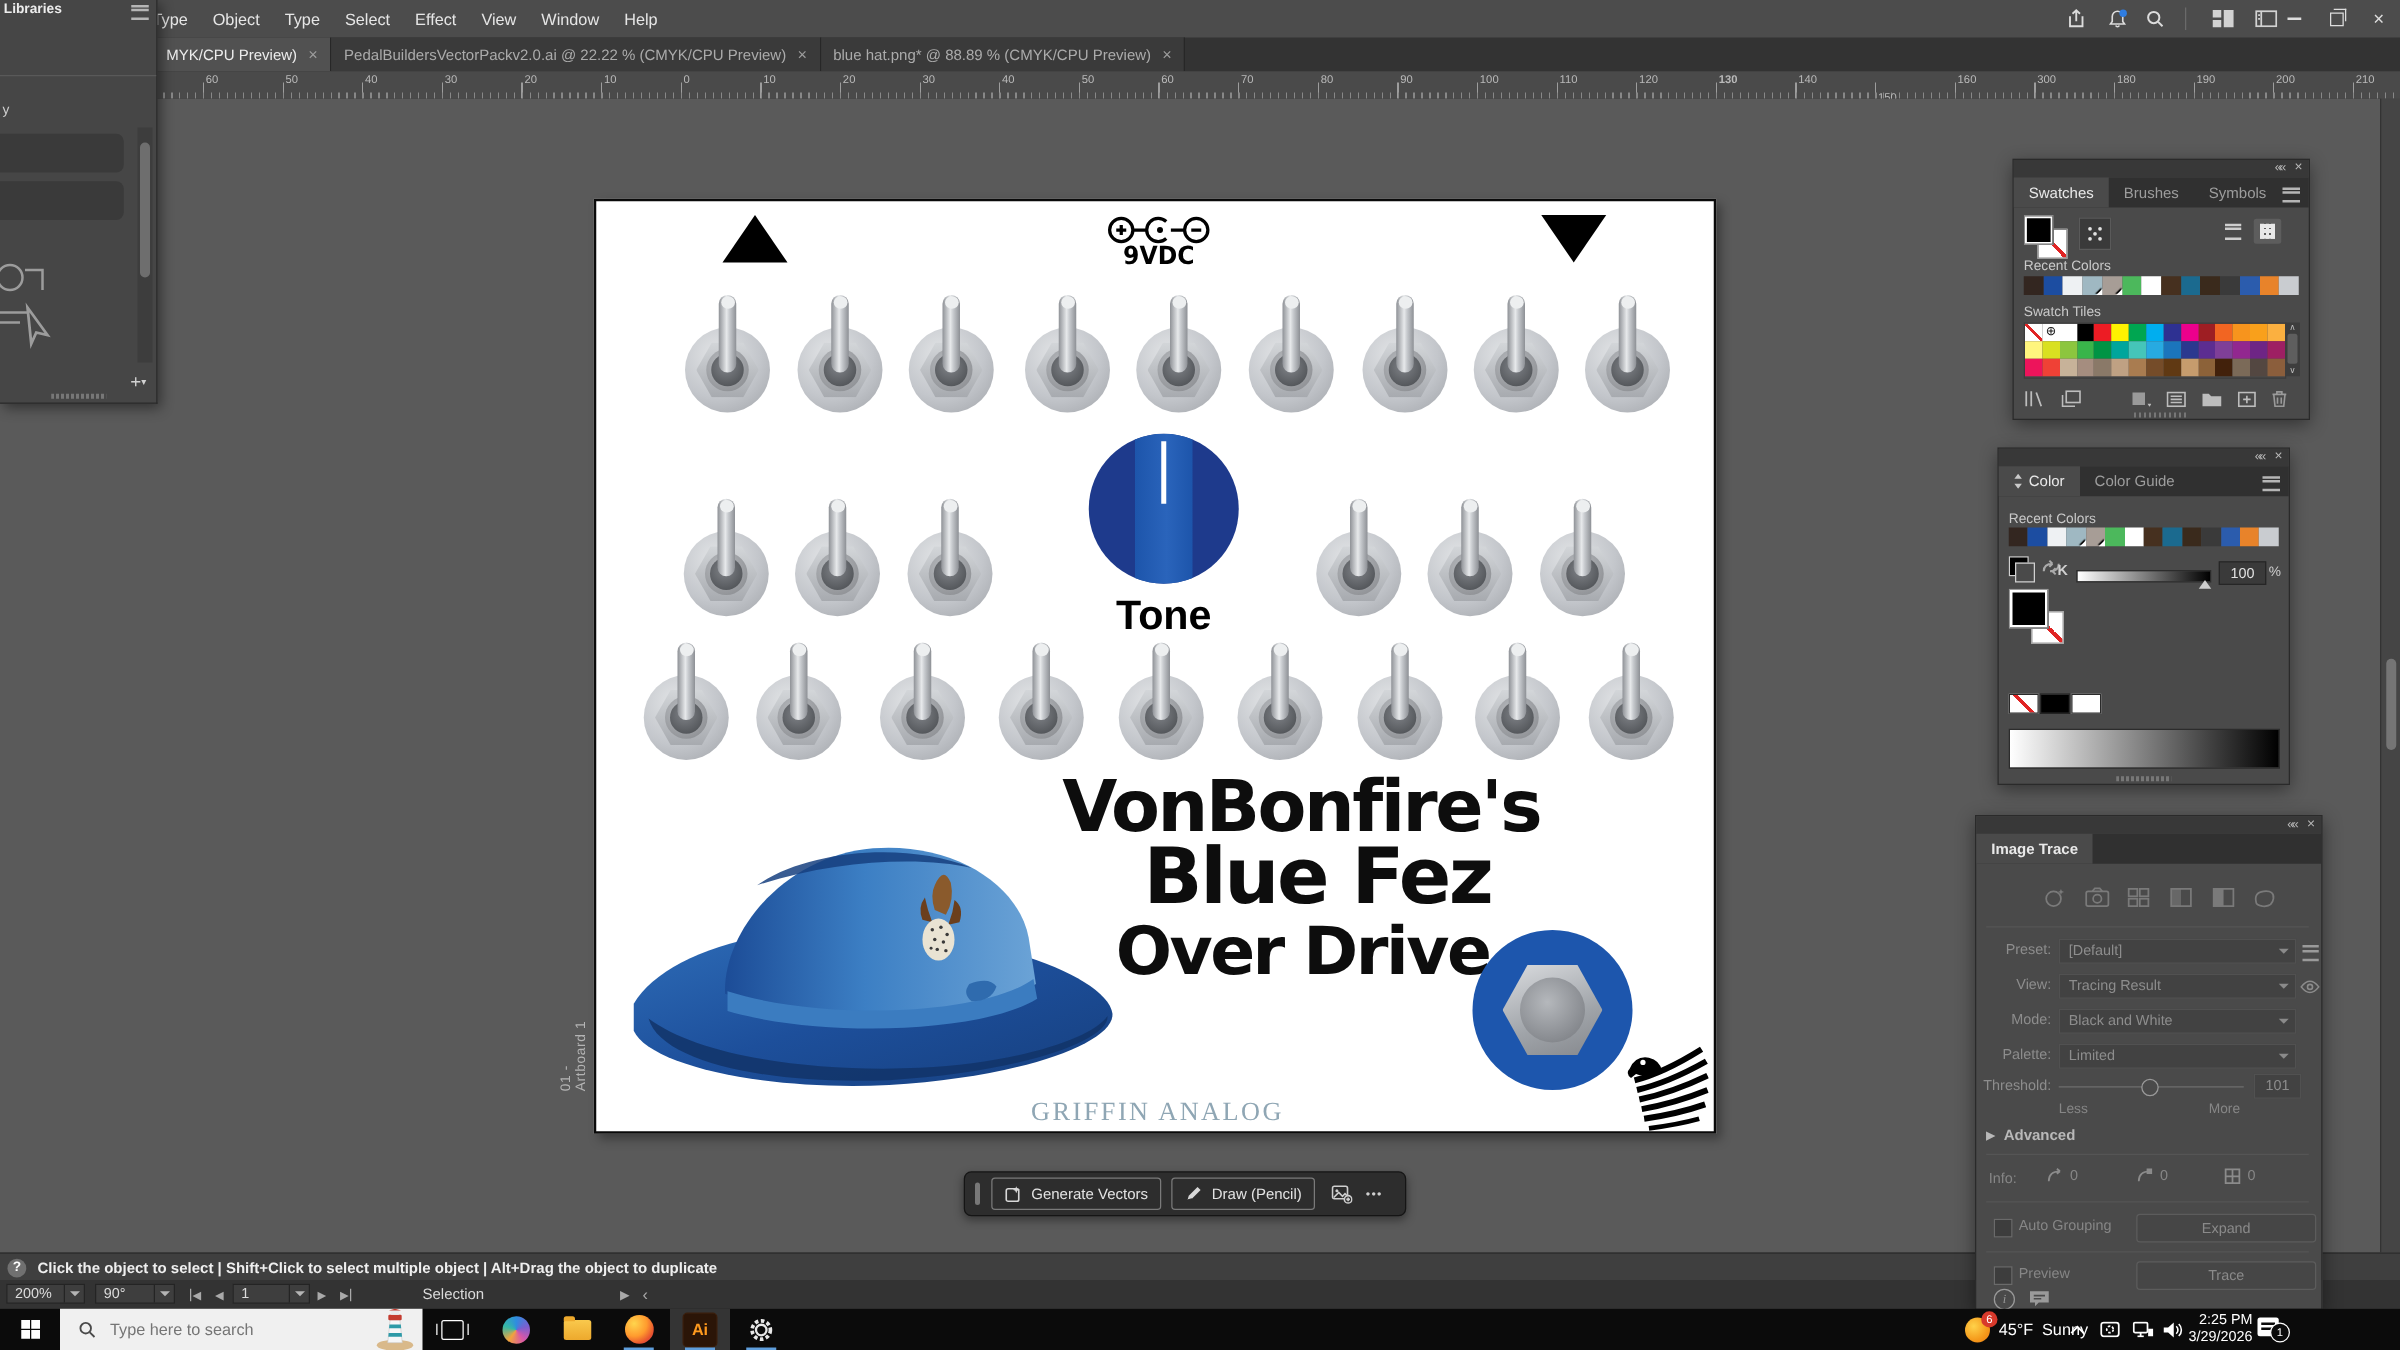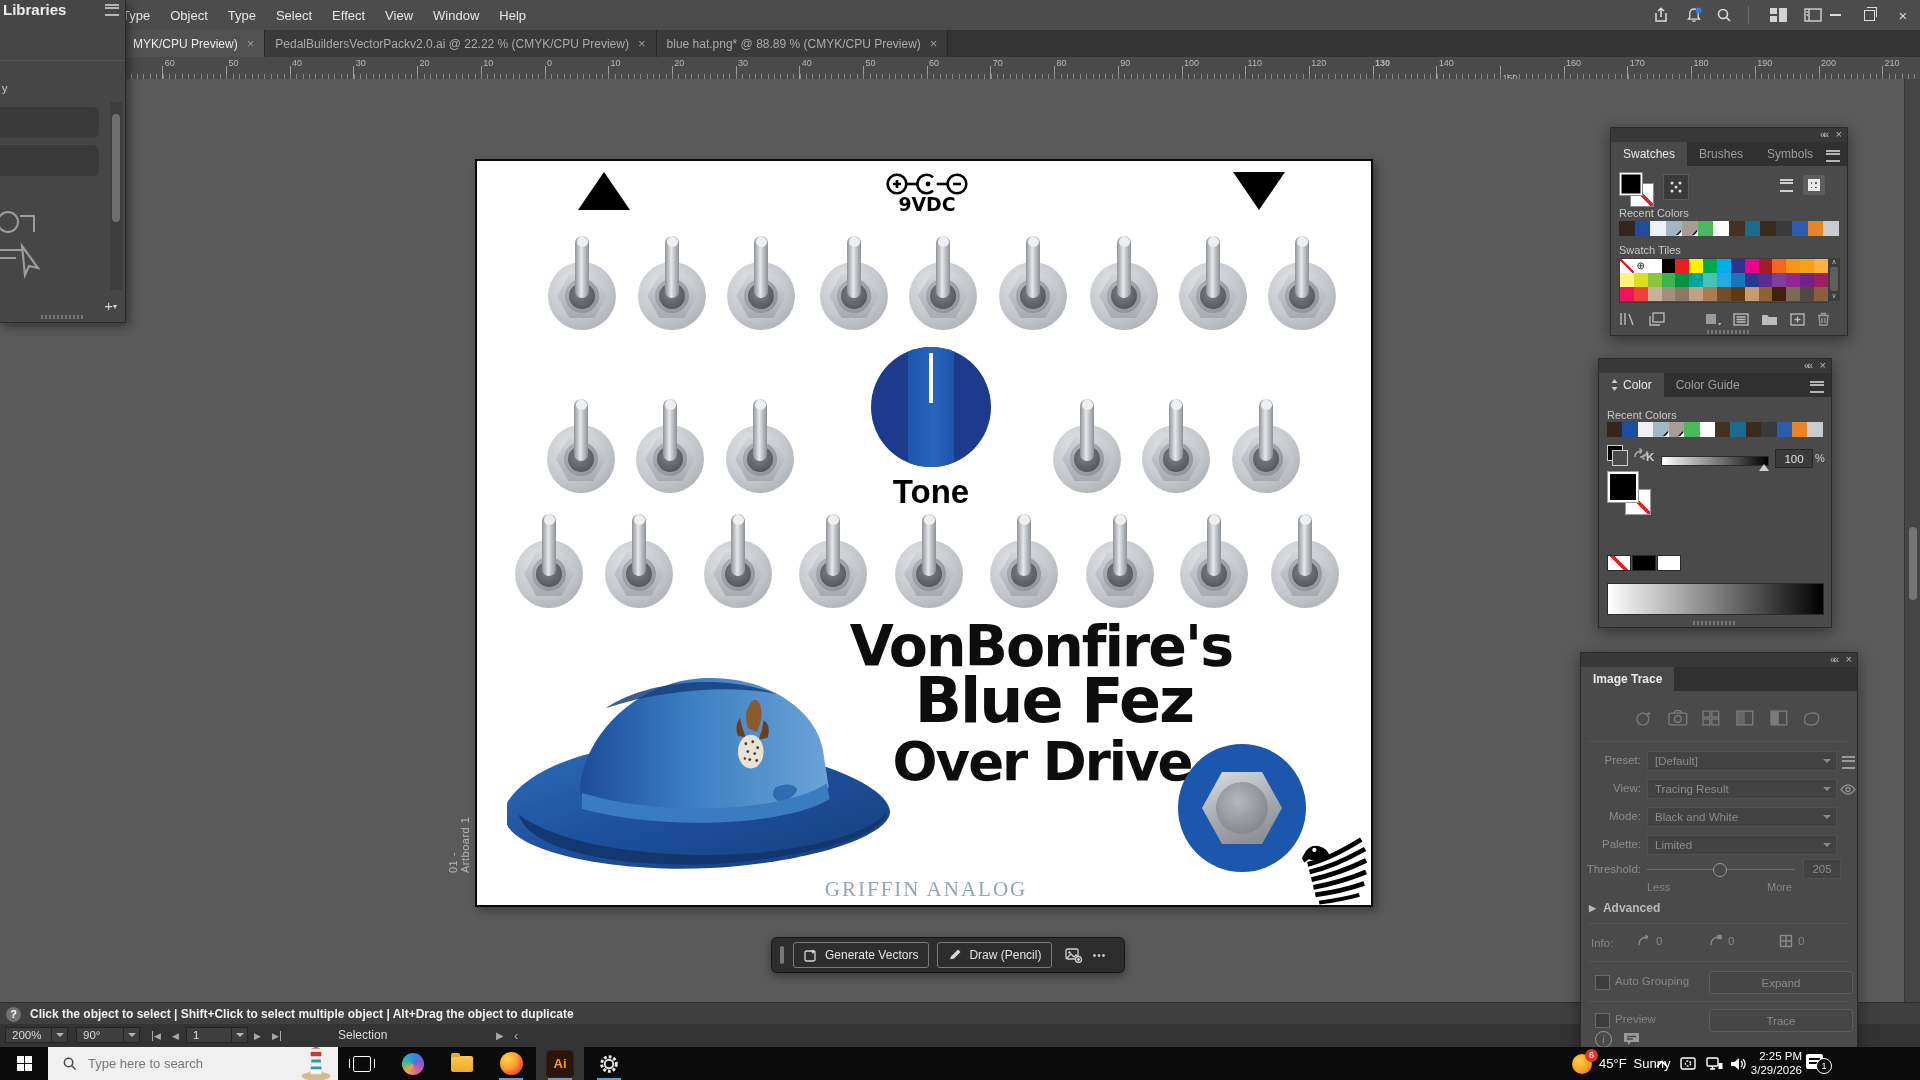--- a/index.html
+++ b/index.html
@@ -132,21 +132,21 @@
   .tr-field{position:absolute;left:66px;width:190px;height:20px;background:#424242;border:1px solid #515151;box-sizing:border-box;display:flex;align-items:center;color:#8d8d8d;font-size:11.5px}
   .tr-field .val{padding-left:7px;flex:1}
   .tr-field .dd{width:18px;display:flex;align-items:center;justify-content:center}
   .tr-field .dd-tri{border-top-color:#8a8a8a}
   .tr-divider{position:absolute;left:8px;width:258px;border-top:1px solid #555}
   .tr-btn{position:absolute;left:128px;width:142px;height:21px;background:#464646;border:1px solid #5c5c5c;border-radius:3px;color:#8a8a8a;font-size:11.5px;display:flex;align-items:center;justify-content:center}
   .tr-check{position:absolute;width:13px;height:13px;border:1px solid #6a6a6a;background:#3d3d3d}
   .tr-icons{position:absolute;left:52px;top:52px;width:190px;height:26px;display:flex;gap:12px;align-items:center;justify-content:center;opacity:.75}
   
   #lib-panel{position:absolute;left:0;top:0;width:125px;height:322px;background:#464646;border-right:1px solid #2a2a2a;border-bottom:1px solid #2a2a2a;box-shadow:3px 3px 10px rgba(0,0,0,.45);z-index:30}
-  #lib-title{position:absolute;left:3px;top:1px;font-size:15px;font-weight:bold;color:#ededed}
+  #lib-title{position:absolute;left:3px;top:1px;font-size:11px;font-weight:bold;color:#ededed}
   #lib-panel .burger{right:6px;top:4px}
   #lib-div{position:absolute;left:0;top:60px;width:125px;border-top:1px solid #595959}
   #lib-y{position:absolute;left:2px;top:82px;font-size:11px;color:#cfcfcf}
   .lib-rect{position:absolute;left:0;width:99px;height:31px;background:#3a3a3a;border-radius:0 6px 6px 0}
   #lib-scroll{position:absolute;left:110px;top:102px;width:12px;height:188px;background:#3d3d3d}
   #lib-scroll .thumb{position:absolute;left:2px;top:12px;width:8px;height:108px;background:#6e6e6e;border-radius:4px}
   #lib-plus{position:absolute;right:8px;top:297px;font-size:15px;color:#d2d2d2}
   
   #taskbar{position:absolute;left:0;top:1047px;width:1920px;height:33px;background:#0b0b0b;z-index:40}
   #start-btn{position:absolute;left:0;top:0;width:48px;height:33px;display:flex;align-items:center;justify-content:center}
@@ -268,21 +268,21 @@
       <span style="left: 976.8px;">70</span>
       <span style="left: 1040.5px;">80</span>
       <span style="left: 1104.2px;">90</span>
       <span style="left: 1167.9px;">100</span>
       <span style="left: 1231.6px;">110</span>
       <span style="left: 1295.3px;">120</span>
       <span style="left: 1359px; font-weight: bold;">130</span>
       <span style="left: 1422.7px;">140</span>
       <span style="left: 1486.4px; margin-top: 15px;">150</span>
       <span style="left: 1550.1px;">160</span>
-      <span style="left: 1613.8px;">170</span>
+      <span style="left: 1613.8px;">300</span>
       <span style="left: 1677.5px;">180</span>
       <span style="left: 1741.2px;">190</span>
       <span style="left: 1804.9px;">200</span>
       <span style="left: 1868.6px;">210</span>
     </div>
   <div id="vruler"></div>
 
   <div id="canvas">
 
     <div id="artboard-label">01 - Artboard 1</div>
@@ -889,21 +889,21 @@
     <div class="tr-field" style="top:182px">
       <span class="val">Limited</span>
         <span class="dd">
           <i class="dd-tri"></i>
         </span>
     </div>
 
     <div class="tr-row-label" style="left:2px;top:210px">Threshold:</div>
     <div style="position:absolute;left:66px;top:216px;width:148px;border-top:1.5px solid #6e6e6e"></div>
     <div style="position:absolute;left:132px;top:210px;width:12px;height:12px;border-radius:50%;border:1.5px solid #9a9a9a;background:#4a4a4a"></div>
-    <div style="position:absolute;left:222px;top:206px;width:36px;height:18px;background:#424242;border:1px solid #515151;color:#8d8d8d;font-size:11.5px;display:flex;align-items:center;justify-content:center">205</div>
+    <div style="position:absolute;left:222px;top:206px;width:36px;height:18px;background:#424242;border:1px solid #515151;color:#8d8d8d;font-size:11.5px;display:flex;align-items:center;justify-content:center">101</div>
     <div class="tr-dim" style="position:absolute;left:66px;top:228px;font-size:11px">Less</div>
     <div class="tr-dim" style="position:absolute;left:186px;top:228px;font-size:11px">More</div>
 
     <div style="position:absolute;left:8px;top:248px;display:flex;align-items:center;gap:7px;color:#b9b9b9;font-size:12px;font-weight:bold">
       <span style="font-size:9px">▶</span>
       <span>Advanced</span>
     </div>
     <div class="tr-divider" style="top:270px"></div>
 
     <div class="tr-dim" style="position:absolute;left:10px;top:284px;font-size:11.5px">Info:</div>

